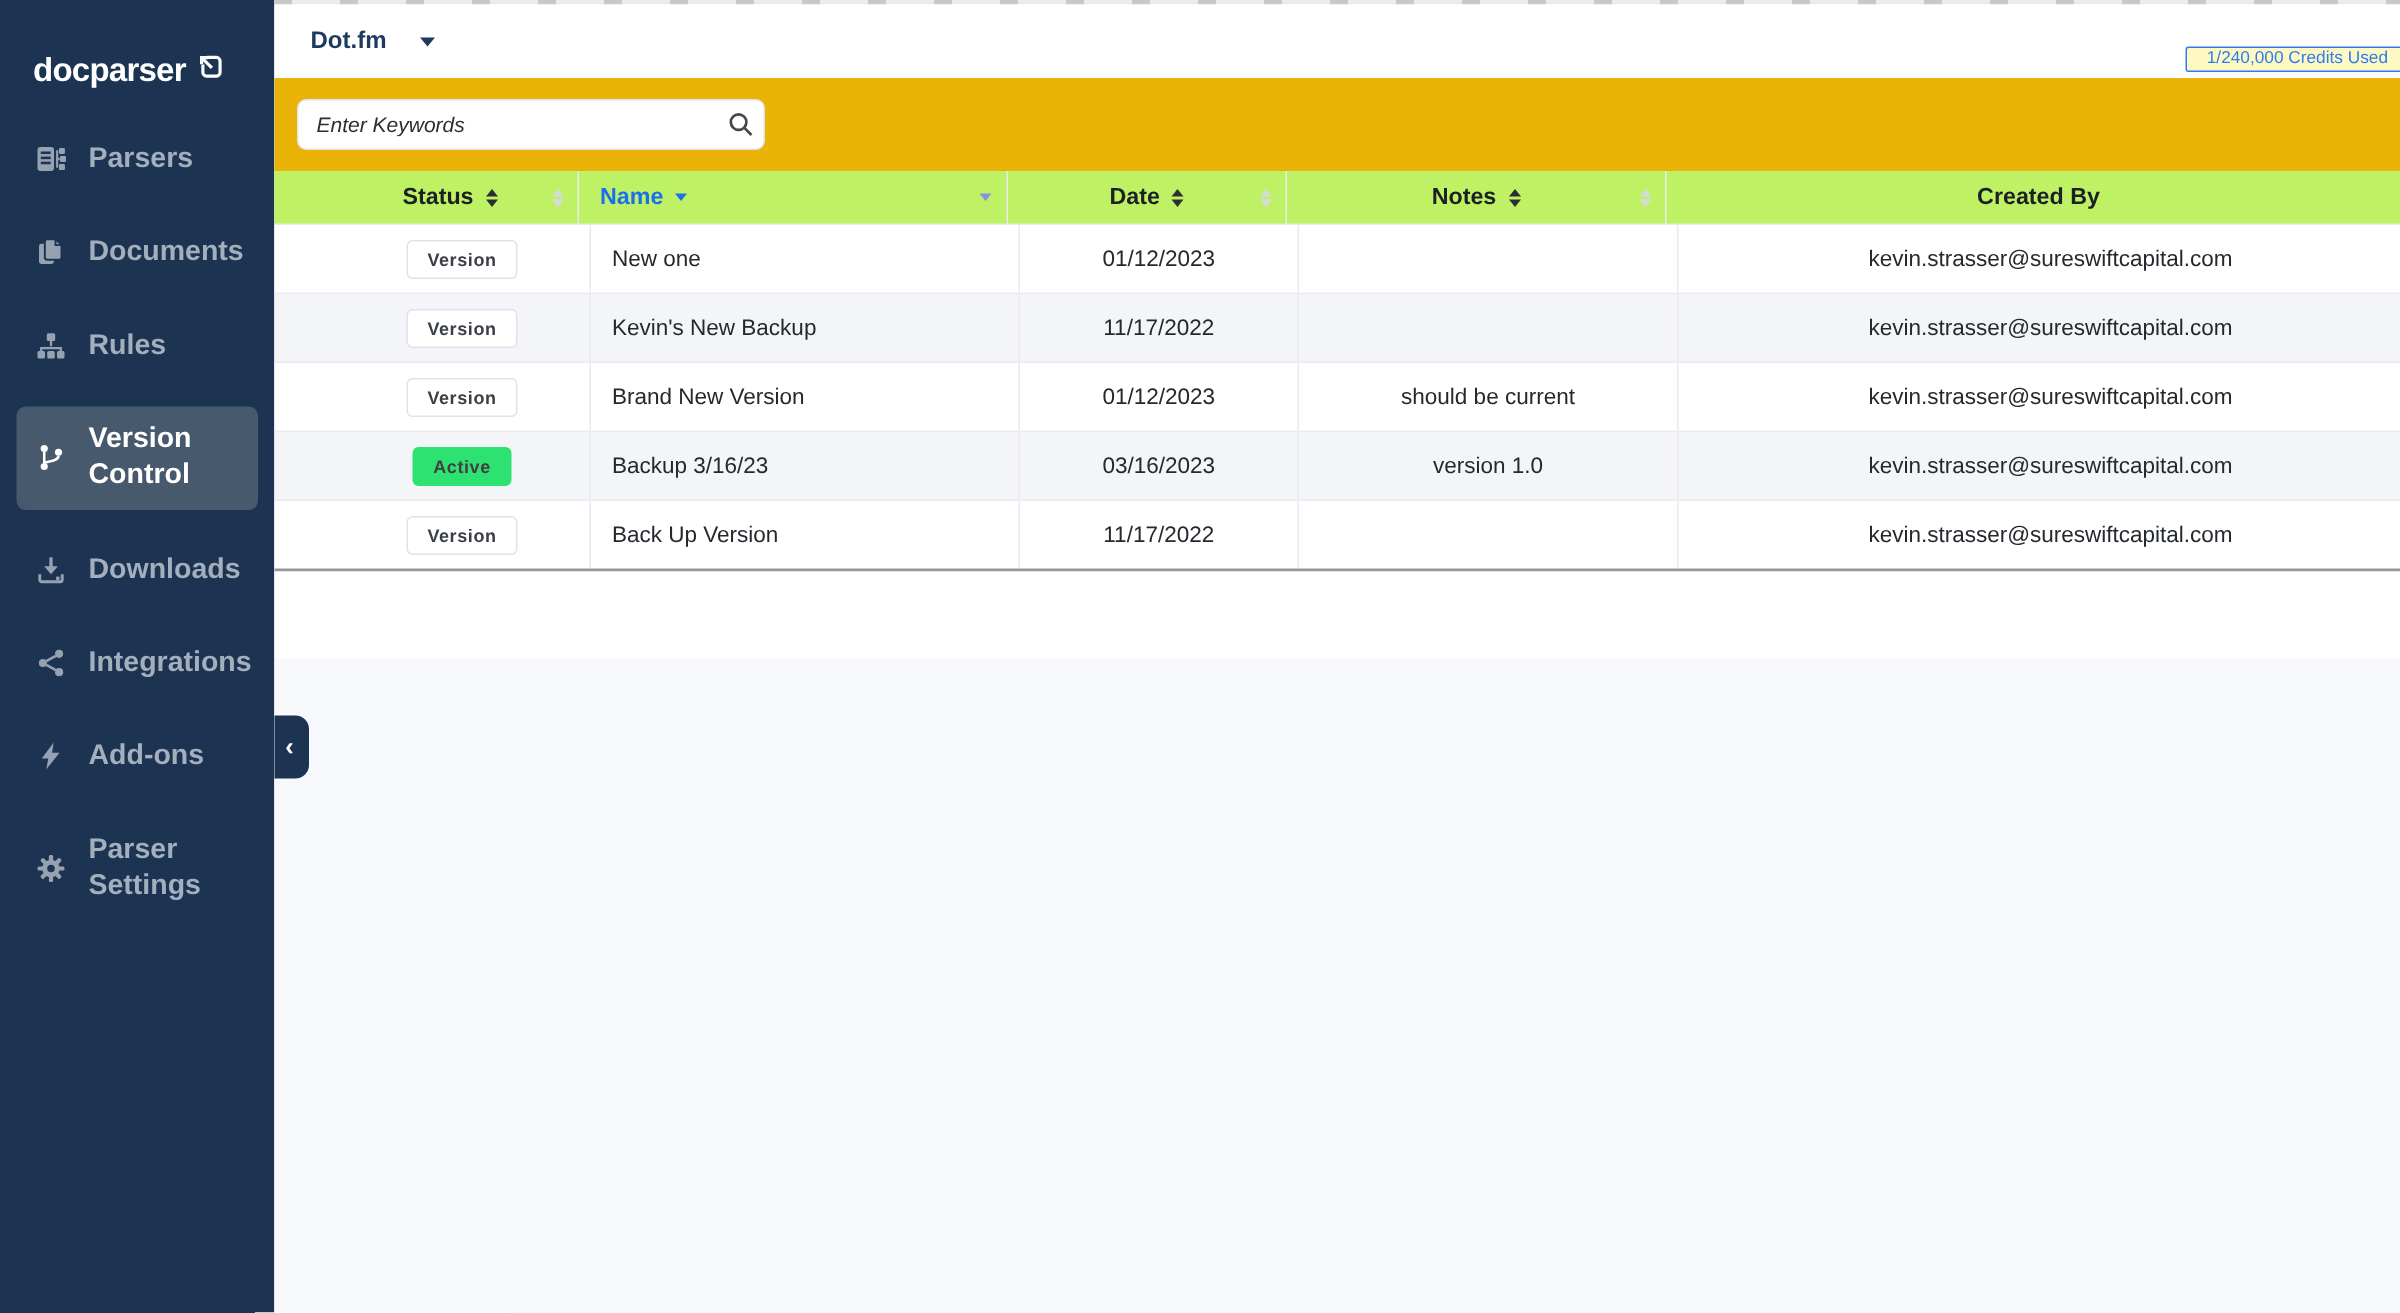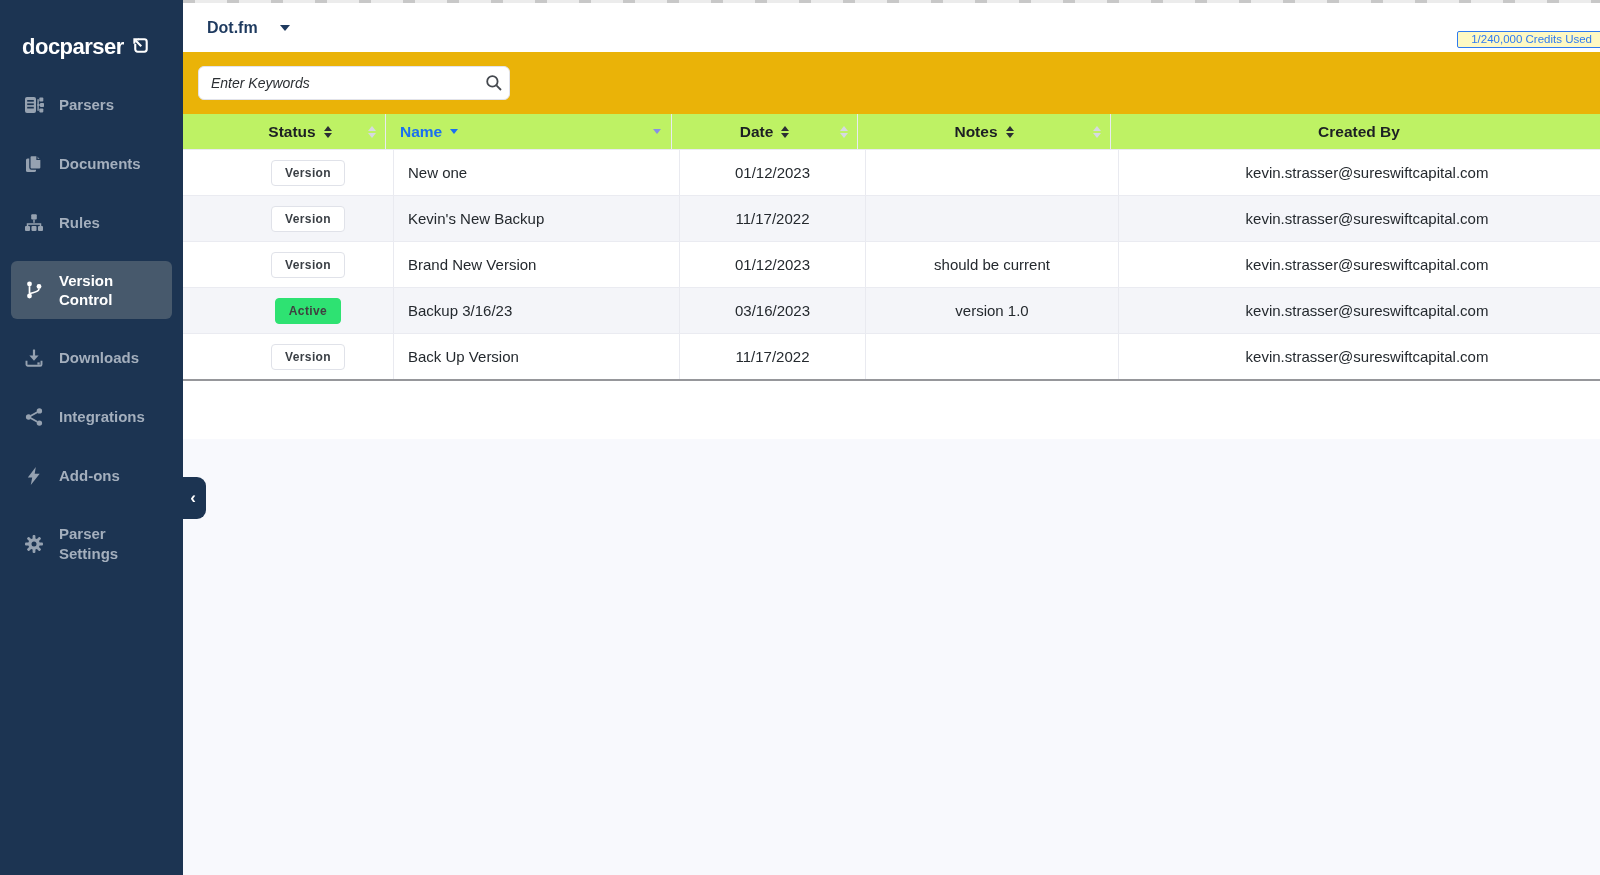--- a/index.html
+++ b/index.html
@@ -8,21 +8,21 @@
 
   .app { display:flex; width:1600px; height:875px; position:relative; }
 
   
   .sidebar { width:183px; min-width:183px; height:875px; background:#1c3452; display:flex; flex-direction:column; }
   .logo { display:flex; align-items:center; gap:6px; padding:34px 0 0 22px; margin-bottom:24px; cursor:pointer; }
   .logo-text { color:#fff; font-size:22px; font-weight:700; letter-spacing:-0.5px; }
   .nav { display:flex; flex-direction:column; }
   .nav-item { display:flex; align-items:center; gap:15px; margin:0 11px 18px 11px; padding:10px 4px 10px 13px; border-radius:6px; cursor:pointer; min-height:41px; }
   .nav-icon { width:20px; height:20px; color:#96a2b1; flex:0 0 20px; display:flex; align-items:center; justify-content:center; }
-  .nav-label { color:#a4afbd; font-size:15px; font-weight:700; line-height:1.28; max-width:104px; }
+  .nav-label { color:#a4afbd; font-size:19px; font-weight:700; line-height:1.28; max-width:104px; }
   .nav-item--active { background:#47596c; }
   .nav-item--active .nav-icon { color:#fff; }
   .nav-item--active .nav-label { color:#fff; }
 
   
   .collapse-tab { position:absolute; left:183px; top:477px; width:23px; height:42px; background:#1c3452; border-radius:0 9px 9px 0; display:flex; align-items:center; justify-content:center; cursor:pointer; z-index:5; }
   .collapse-glyph { color:#fff; font-size:17px; font-weight:700; margin-left:-3px; }
 
   
   .main { flex:1; display:flex; flex-direction:column; position:relative; background:#fff; }

